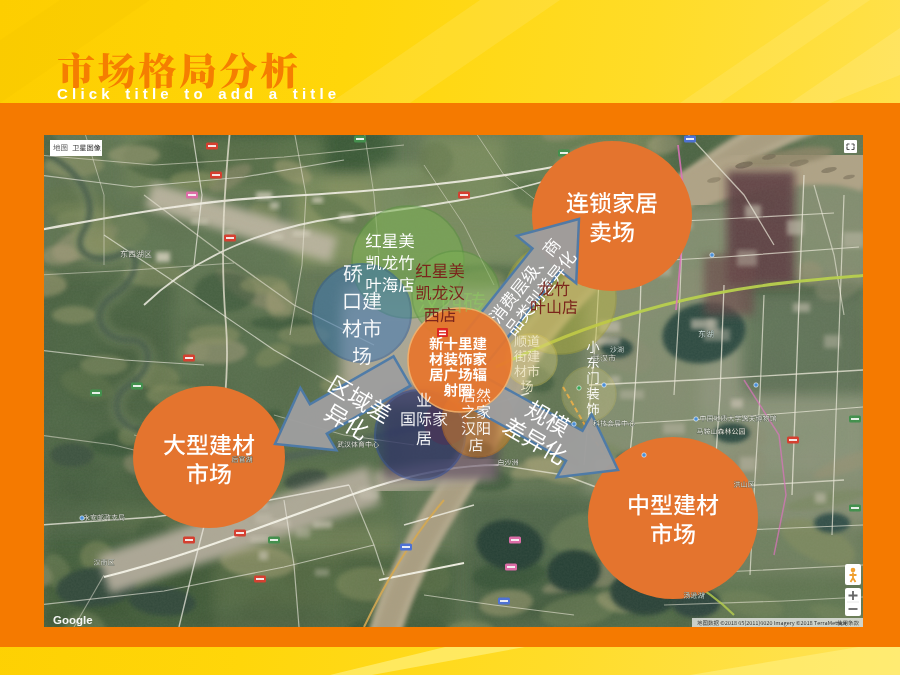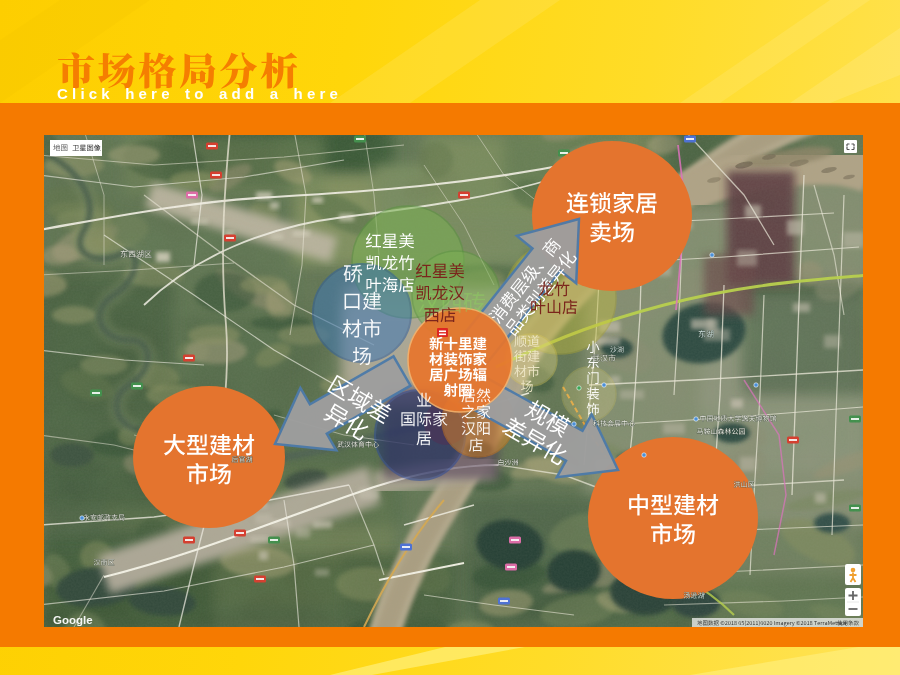--- a/index.html
+++ b/index.html
@@ -16,21 +16,21 @@
     <polygon points="690,675 900,640 900,675" fill="#fff48c" opacity="0.5"></polygon>
     <polygon points="760,675 900,585 900,647 830,675" fill="#ffffff" opacity="0.0"></polygon>
   </svg>
 
 <div class="abs" style="left:0;top:103px;width:900px;height:544px;background:#f57a00"></div>
 
 <svg class="abs" style="left:0;top:0" width="900" height="110" viewBox="0 0 900 110">
     <path d="M71.364 52.434 71.136 52.624C72.276 53.992000000000004 73.606 56.120000000000005 74.062 58.248000000000005C79.42 61.478 83.866 51.636 71.364 52.434ZM88.844 55.208 85.842 59.046H58.026L58.33 60.11H73.112V65.126H68.4L62.548 62.884V83.29H63.346000000000004C65.664 83.29 68.05799999999999 82.074 68.05799999999999 81.504V66.19H73.112V88.724H74.214C77.178 88.724 78.888 87.584 78.926 87.242V66.19H83.866V77.286C83.866 77.70400000000001 83.714 77.932 83.182 77.932C82.30799999999999 77.932 79.496 77.78 79.496 77.78V78.236C81.206 78.54 81.776 79.186 82.27 79.946C82.764 80.744 82.916 81.96 82.992 83.708C88.69200000000001 83.214 89.452 81.276 89.452 77.856V67.064C90.25 66.912 90.70599999999999 66.57 90.97200000000001 66.266L85.88 62.428L83.486 65.126H78.926V60.11H93.176C93.74600000000001 60.11 94.164 59.92 94.27799999999999 59.501999999999995C92.226 57.754000000000005 88.844 55.208 88.844 55.208Z M113.598 65.73400000000001C112.648 65.886 111.66 66.22800000000001 111.05199999999999 66.532L115.19399999999999 70.332L117.43599999999999 68.69800000000001H117.96799999999999C116.29599999999999 73.904 113.06599999999999 78.768 108.27799999999999 82.074L108.61999999999999 82.53C115.726 79.452 120.514 74.854 122.90799999999999 68.69800000000001H123.17399999999999C121.42599999999999 76.982 116.82799999999999 83.556 108.354 87.584L108.65799999999999 88.04C120.13399999999999 84.468 125.91 77.932 128.266 68.69800000000001H128.494C128.152 77.476 127.506 81.96 126.404 82.91C126.062 83.214 125.72 83.29 125.14999999999999 83.29C124.35199999999999 83.29 122.3 83.176 121.008 83.1L120.97 83.556C122.49 83.898 123.51599999999999 84.468 124.124 85.19C124.65599999999999 85.874 124.80799999999999 87.052 124.80799999999999 88.534C127.088 88.572 128.684 88.078 130.014 86.938C132.18 85.152 132.978 80.82 133.434 69.572C134.26999999999998 69.42 134.764 69.154 135.03 68.812L130.69799999999998 65.088L128.114 67.634H118.538C122.07199999999999 64.898 127.506 60.414 129.938 58.096000000000004C131.11599999999999 57.982 132.066 57.754000000000005 132.446 57.260000000000005L127.31599999999999 53.08L124.99799999999999 55.664H112.116L112.458 56.728H124.428C121.768 59.312 117.018 63.188 113.598 65.73400000000001ZM110.824 59.501999999999995 108.77199999999999 63.226H108.16399999999999V54.714C109.228 54.562 109.494 54.144000000000005 109.57 53.612L102.844 53.042V63.226H98.398L98.702 64.28999999999999H102.844V75.728L98.208 76.602L101.05799999999999 82.72C101.514 82.568 101.93199999999999 82.15 102.122 81.656C107.518 78.274 111.05199999999999 75.652 113.21799999999999 73.828L113.142 73.486L108.16399999999999 74.626V64.28999999999999H113.332C113.86399999999999 64.28999999999999 114.244 64.1 114.35799999999999 63.682C113.17999999999999 62.086 110.824 59.501999999999995 110.824 59.501999999999995Z M165.142 54.942 158.56799999999998 52.662C157.884 56.044 156.66799999999998 59.388000000000005 155.262 62.2C153.932 60.756 151.80399999999997 58.78 151.80399999999997 58.78L149.676 62.010000000000005H149.37199999999999V54.144000000000005C150.43599999999998 53.992000000000004 150.702 53.612 150.778 53.042L144.356 52.434V62.010000000000005H139.302L139.606 63.074H143.862C143.064 68.812 141.506 74.892 138.84599999999998 79.224L139.26399999999998 79.604C141.23999999999998 77.932 142.91199999999998 76.07 144.356 74.056V88.61H145.344C147.244 88.61 149.37199999999999 87.508 149.37199999999999 87.014V66.76C149.98 68.242 150.35999999999999 70.142 150.24599999999998 71.814C153.58999999999997 75.12 158.188 68.508 149.37199999999999 65.658V63.074H154.50199999999998L154.844 63.036C154.16 64.366 153.39999999999998 65.544 152.678 66.532L153.09599999999998 66.836C155.37599999999998 65.582 157.46599999999998 64.024 159.29 61.972C160.04999999999998 63.682 160.886 65.24000000000001 161.874 66.684C159.06199999999998 69.838 155.414 72.536 151.158 74.474L151.386 74.93C152.90599999999998 74.55 154.35 74.132 155.718 73.638V88.534H156.63C159.25199999999998 88.534 160.81 87.698 160.81 87.394V85.874H166.47199999999998V88.116H167.422C170.158 88.116 171.82999999999998 87.242 171.82999999999998 87.052V75.842C172.70399999999998 75.652 173.046 75.424 173.31199999999998 75.082L171.79199999999997 73.94200000000001L172.476 74.17C172.742 71.624 173.69199999999998 70.028 175.858 69.154L175.934 68.736C172.70399999999998 68.28 169.85399999999998 67.55799999999999 167.384 66.532C169.474 64.48 171.146 62.162 172.39999999999998 59.653999999999996C173.35 59.54 173.73 59.426 173.99599999999998 59.007999999999996L169.54999999999998 55.056L166.738 57.678H162.482C162.862 57.032 163.242 56.348 163.584 55.664C164.458 55.74 164.952 55.436 165.142 54.942ZM160.012 61.174C160.658 60.414 161.266 59.616 161.83599999999998 58.742000000000004H166.85199999999998C166.05399999999997 60.756 164.952 62.732 163.62199999999999 64.556C162.178 63.568 160.962 62.466 160.012 61.174ZM168.14399999999998 72.30799999999999 166.28199999999998 74.398H161.22799999999998L157.428 72.992C159.93599999999998 71.96600000000001 162.178 70.712 164.11599999999999 69.306C165.29399999999998 70.446 166.624 71.434 168.14399999999998 72.30799999999999ZM160.81 84.81V75.462H166.47199999999998V84.81Z M184.49999999999997 55.74V66.418C184.49999999999997 73.828 184.11999999999998 81.846 179.78799999999998 88.192L180.09199999999998 88.42C188.414 83.366 189.78199999999998 75.576 189.97199999999998 68.812H208.63C208.47799999999998 77.666 208.212 81.77 207.338 82.606C207.07199999999997 82.834 206.76799999999997 82.948 206.19799999999998 82.948C205.47599999999997 82.948 203.49999999999997 82.872 202.24599999999998 82.758L202.20799999999997 83.176C203.766 83.594 204.79199999999997 84.164 205.39999999999998 84.924C205.96999999999997 85.646 206.08399999999997 86.862 206.08399999999997 88.534C208.47799999999998 88.534 210.07399999999998 88.04 211.36599999999999 86.938C213.34199999999998 85.19 213.76 81.39 213.95 69.724C214.78599999999997 69.61 215.242 69.306 215.50799999999998 69.002L210.94799999999998 65.088L208.212 67.748H190.01V66.38V63.302H205.28599999999997V65.354H206.236C207.98399999999998 65.354 210.75799999999998 64.518 210.796 64.252V57.678C211.594 57.525999999999996 212.04999999999998 57.146 212.278 56.842L207.26199999999997 53.118L204.90599999999998 55.74H190.808L184.49999999999997 53.612ZM190.01 62.238V56.804H205.28599999999997V62.238ZM191.112 72.498V84.05H191.796C193.84799999999998 84.05 196.052 82.986 196.052 82.568V80.136H199.89V82.264H200.802C202.474 82.264 204.944 81.238 204.98199999999997 80.896V74.17C205.58999999999997 74.018 205.96999999999997 73.752 206.15999999999997 73.524L201.71399999999997 70.218L199.54799999999997 72.498H196.242L191.112 70.522ZM196.052 79.072V73.562H199.89V79.072Z M238.32399999999998 55.55 231.29399999999998 52.814C229.736 58.628 225.93599999999998 66.152 220.19799999999998 70.864L220.46399999999997 71.206C228.55799999999996 68.014 233.878 61.82 236.87999999999997 56.234C237.82999999999998 56.234 238.17199999999997 55.93 238.32399999999998 55.55ZM245.04999999999998 53.308 241.78199999999998 52.206 241.402 52.396C243.188 61.782 246.95 67.596 252.83999999999997 71.434C253.486 69.344 255.272 67.178 256.868 66.456L256.94399999999996 66.0C251.73799999999997 64.024 246.18999999999997 60.3 243.49199999999996 55.55C244.21399999999997 54.676 244.74599999999998 53.916 245.04999999999998 53.308ZM238.17199999999997 68.69800000000001H225.67L226.01199999999997 69.762H232.01599999999996C231.78799999999998 75.386 230.87599999999998 82.036 221.224 88.192L221.56599999999997 88.686C234.94199999999998 83.746 237.26 76.526 238.058 69.762H243.71999999999997C243.33999999999997 77.21 242.73199999999997 81.77 241.62999999999997 82.644C241.28799999999998 82.91 240.94599999999997 83.024 240.33799999999997 83.024C239.38799999999998 83.024 236.49999999999997 82.872 234.52399999999997 82.72V83.138C236.462 83.518 237.98199999999997 84.202 238.77999999999997 85.038C239.50199999999998 85.798 239.72999999999996 87.09 239.69199999999998 88.686C242.57999999999998 88.686 244.176 88.192 245.61999999999998 87.052C247.86199999999997 85.304 248.69799999999998 80.554 249.19199999999998 70.712C250.02799999999996 70.598 250.48399999999998 70.332 250.78799999999998 69.99L246.152 66.0L243.33999999999997 68.69800000000001Z M291.16 52.434C289.64 53.878 286.828 55.93 284.282 57.602000000000004L278.088 55.664V62.2C276.644 60.718 274.136 58.552 274.136 58.552L272.008 61.668V54.334C273.072 54.182 273.338 53.802 273.414 53.232L266.688 52.586V61.82H261.33L261.634 62.884H266.384C265.434 68.66 263.61 74.702 260.646 78.92L261.026 79.338C263.23 77.70400000000001 265.092 75.88 266.688 73.866V88.61H267.752C269.766 88.61 272.008 87.546 272.008 87.128V66.912C272.654 68.584 273.11 70.674 272.996 72.612C276.796 76.45 282.04 68.85 272.008 65.924V62.884H277.138C277.632 62.884 277.974 62.732 278.088 62.39V68.09C278.088 75.044 277.594 82.34 272.768 88.078L273.072 88.496C282.762 83.442 283.446 75.12 283.446 68.242V67.596H287.474V88.572H288.538C291.388 88.572 293.06 87.584 293.098 87.318V67.596H296.1C296.632 67.596 297.05 67.406 297.164 66.988C295.492 65.43 292.68 63.112 292.68 63.112L290.172 66.532H283.446V59.007999999999996C287.284 58.78 291.54 58.248000000000005 294.2 57.716C295.568 58.134 296.51800000000003 58.096000000000004 297.088 57.64Z" fill="#f57e01"></path>
   </svg>
 
-<div class="abs" style="left:57px;top:85px;width:600px;font:bold 15px 'Liberation Sans',sans-serif;color:#fff;letter-spacing:4.2px;word-spacing:3px">Click here to add a here</div>
+<div class="abs" style="left:57px;top:85px;width:600px;font:bold 15px 'Liberation Sans',sans-serif;color:#fff;letter-spacing:4.2px;word-spacing:3px">Click title to add a title</div>
 
 <svg class="abs" style="left:44px;top:135px" width="819" height="492" viewBox="0 0 819 492">
 <defs>
 <filter id="b4" x="-30%" y="-30%" width="160%" height="160%">
         <feGaussianBlur stdDeviation="4"></feGaussianBlur>
       </filter>
 <filter id="b7" x="-40%" y="-40%" width="180%" height="180%">
         <feGaussianBlur stdDeviation="7"></feGaussianBlur>
       </filter>
 <filter id="b2" x="-30%" y="-30%" width="160%" height="160%">

